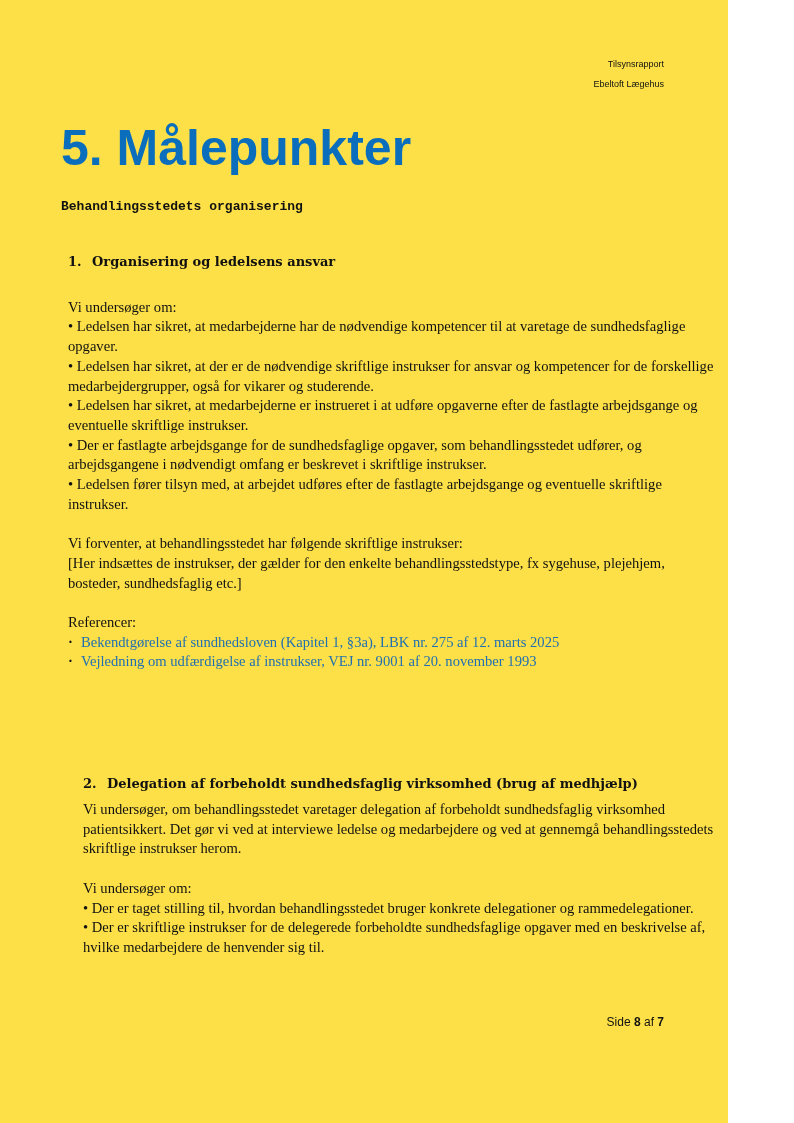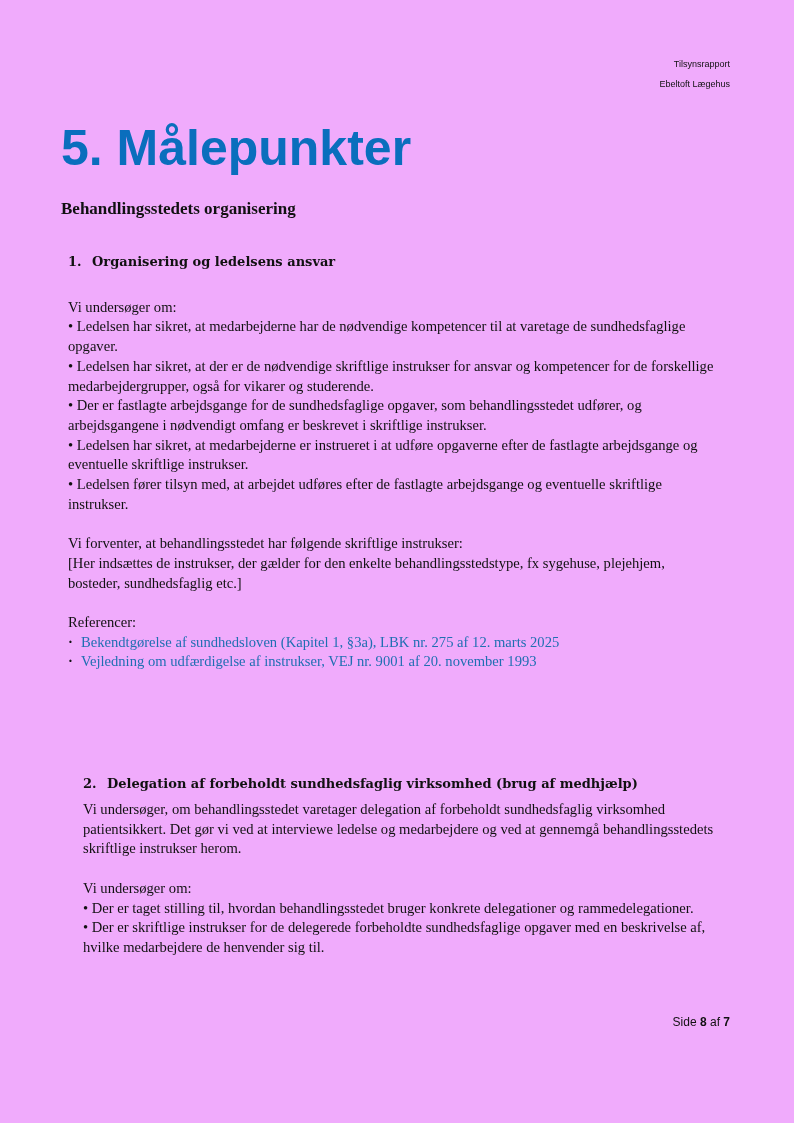--- a/index.html
+++ b/index.html
@@ -1,24 +1,24 @@
 <!DOCTYPE html>
 <html><head>
 <meta charset="utf-8">
 <style>
   html, body { margin: 0; padding: 0; background: #ffffff; }
   body { width: 794px; height: 1123px; position: relative; overflow: hidden; }
-  .page { position: absolute; left: 0; top: 0; width: 794px; height: 1123px; background: #f0abfc; }
+  .page { position: absolute; left: 0; top: 0; width: 728px; height: 1123px; background: #fde047; }
   .hdr { position: absolute; right: 64px; top: 54px; text-align: right;
          font-family: "Liberation Sans", sans-serif; font-size: 9px; color: #111; line-height: 20px; }
   .title { position: absolute; left: 61px; top: 117px; margin: 0;
            font-family: "Liberation Sans", sans-serif; font-weight: bold; font-size: 50px;
            color: #0a6ebd; letter-spacing: 0px; line-height: 62px; }
   .subhead { position: absolute; left: 61px; top: 199px;
-             font-family: Liberation Serif, serif; font-weight: bold; font-size: 17px; color: #111; }
+             font-family: Liberation Mono, monospace; font-weight: bold; font-size: 13px; color: #111; }
   .section { position: absolute; left: 68px; width: 650px;
              font-family: "Liberation Serif", serif; font-size: 14.6px; color: #111; line-height: 19.7px; }
   .sec-title { font-weight: bold; font-family: "DejaVu Serif", serif; font-size: 13px; margin-bottom: 6px; line-height: 20px; }
   .sec-title .num { display: inline-block; width: 24px; }
   .para { margin: 0; }
   .gap { height: 19.7px; }
   .ref-list { list-style: none; margin: 0; padding: 0; }
   .ref-list li { position: relative; padding-left: 13px; color: #1f6fb2; }
   .ref-list li::before { content: "·"; position: absolute; left: 0; top: 0; color: #111; font-weight: bold; }
   .ref-list a { color: #1f6fb2; text-decoration: none; }
@@ -41,22 +41,22 @@
   <div class="subhead">Behandlingsstedets organisering</div>
 
   <div class="section" style="top:252px;">
     <div class="sec-title">
       <span class="num">1.</span><span>Organisering og ledelsens ansvar</span>
     </div>
     <div class="gap"></div>
     <p class="para">Vi undersøger om:</p>
     <p class="para">• Ledelsen har sikret, at medarbejderne har de nødvendige kompetencer til at varetage de sundhedsfaglige opgaver.</p>
     <p class="para">• Ledelsen har sikret, at der er de nødvendige skriftlige instrukser for ansvar og kompetencer for de forskellige medarbejdergrupper, også for vikarer og studerende.</p>
+    <p class="para">• Ledelsen har sikret, at medarbejderne er instrueret i at udføre opgaverne efter de fastlagte arbejdsgange og eventuelle skriftlige instrukser.</p>
     <p class="para">• Der er fastlagte arbejdsgange for de sundhedsfaglige opgaver, som behandlingsstedet udfører, og arbejdsgangene i nødvendigt omfang er beskrevet i skriftlige instrukser.</p>
-    <p class="para">• Ledelsen har sikret, at medarbejderne er instrueret i at udføre opgaverne efter de fastlagte arbejdsgange og eventuelle skriftlige instrukser.</p>
     <p class="para">• Ledelsen fører tilsyn med, at arbejdet udføres efter de fastlagte arbejdsgange og eventuelle skriftlige instrukser.</p>
     <div class="gap"></div>
     <p class="para">Vi forventer, at behandlingsstedet har følgende skriftlige instrukser:</p>
     <p class="para">[Her indsættes de instrukser, der gælder for den enkelte behandlingsstedstype, fx sygehuse, plejehjem, bosteder, sundhedsfaglig etc.]</p>
     <div class="gap"></div>
     <p class="para">Referencer:</p>
     <ul class="ref-list">
       <li><a href="#">Bekendtgørelse af sundhedsloven (Kapitel 1, §3a), LBK nr. 275 af 12. marts 2025</a></li>
       <li><a href="#">Vejledning om udfærdigelse af instrukser, VEJ nr. 9001 af 20. november 1993</a></li>
     </ul>

